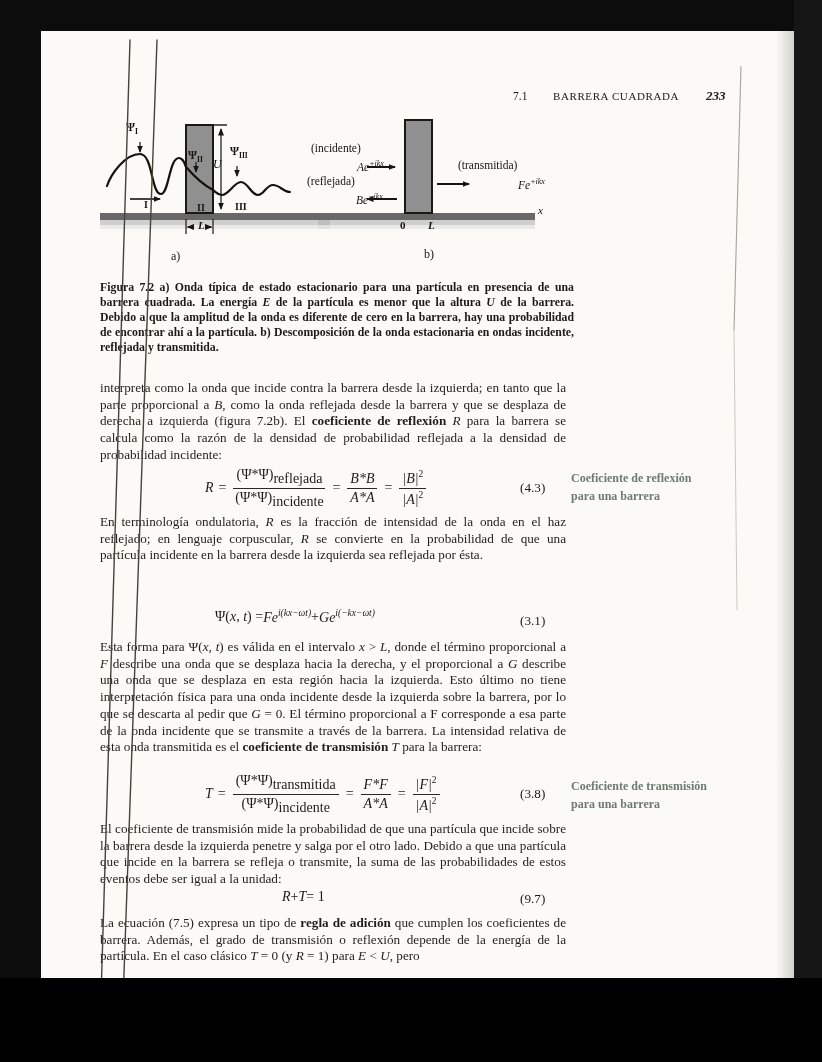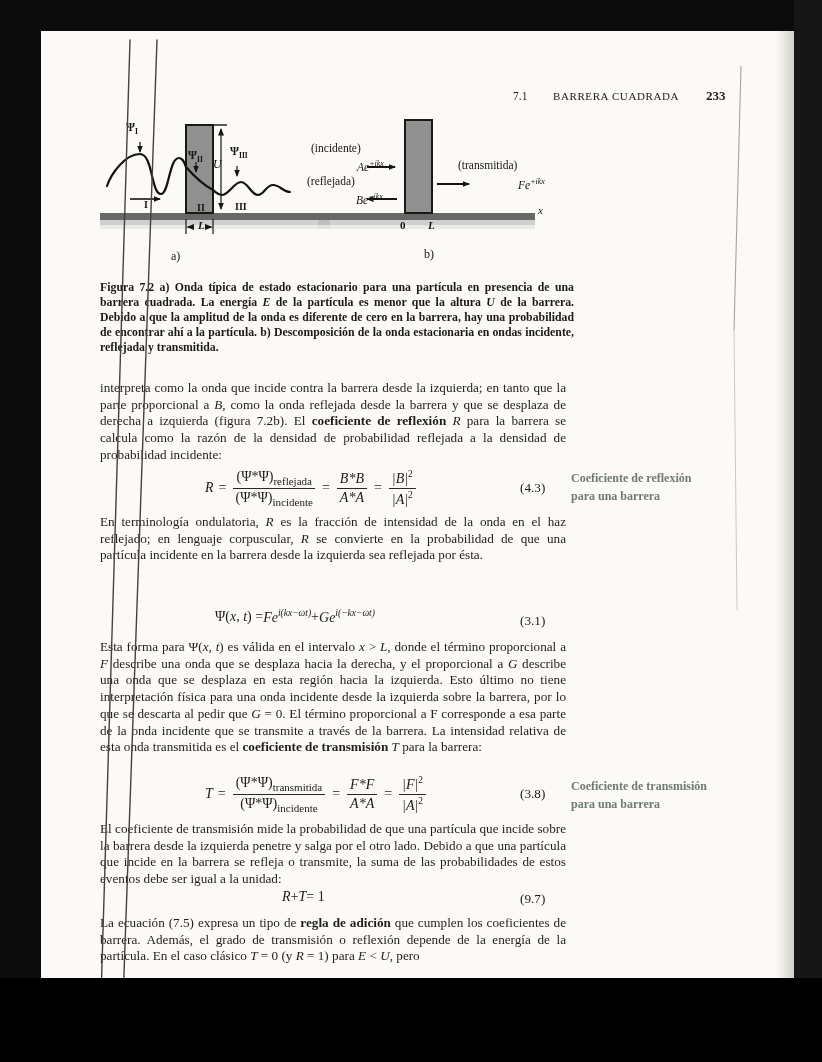--- a/index.html
+++ b/index.html
@@ -11,21 +11,21 @@
   #bar-left{left:0;top:0;width:41px;height:1034px;}
   #bar-right{left:794px;top:0;width:28px;height:1046px;background:#161616;}
   #bar-bottom{left:0;top:1046px;width:822px;height:16px;}
   #page-bottom-edge{position:absolute;left:0;top:1031px;width:822px;height:1px;background:#e4e2dd;}
   #page-right-shade{position:absolute;left:776px;top:31px;width:18px;height:1015px;
     background:linear-gradient(to right,rgba(0,0,0,0),rgba(90,85,78,.25));}
   
   .hdr{position:absolute;font-size:11.5px;color:#23211e;}
   #hdr-sec{left:513px;top:90px;}
   #hdr-title{left:553px;top:90px;letter-spacing:.6px;font-size:11px;}
-  #hdr-page{left:706px;top:88px;font-weight:bold;font-size:13px;}
+  #hdr-page{left:706px;top:88px;font-weight:bold;font-size:13px;font-style:italic;}
   
   #fig-svg{position:absolute;left:95px;top:112px;}
   .fl{position:absolute;line-height:1;white-space:nowrap;color:#17150f;}
   .fl sub{font-size:7.5px;font-style:normal;font-weight:bold;}
   .fl sup{font-size:8px;}
   .psi{font-weight:bold;font-size:11.5px;}
   .itv{font-style:italic;}
   .reg{font-weight:bold;font-size:10px;}
   .tag{font-size:11.5px;}
   .amp{font-style:italic;font-size:11.5px;margin-left:43px;}
@@ -41,21 +41,21 @@
   .seg-r{} .seg-i{font-style:italic;} .seg-b{font-weight:bold;}
   
   .eqblock{position:absolute;left:100px;width:466px;color:#1c1a17;}
   .eqrow{display:flex;align-items:center;font-size:14px;}
   .var{font-style:italic;}
   .rm{font-style:normal;}
   .eqrow .sp{padding:0 5px;}
   .frac{display:inline-flex;flex-direction:column;align-items:center;margin:0 2px;}
   .frac .num{padding:0 3px 1px;border-bottom:1.2px solid #2a2824;line-height:1.1;text-align:center;}
   .frac .den{padding-top:1px;line-height:1.1;text-align:center;}
-  .frac sub{font-size:11px;font-style:normal;}
+  .frac sub{font-size:14px;font-style:normal;}
   .eqrow sup{font-size:9.5px;}
   .eqnum{position:absolute;left:420px;top:50%;transform:translateY(-50%);font-size:13.2px;}
   #eq72{top:465px;height:46px;} #eq73{top:608px;height:26px;}
   #eq74{top:771px;height:46px;} #eq75{top:889px;height:20px;}
   #eq72 .eqrow{margin-left:105px;} #eq73 .eqrow{margin-left:115px;}
   #eq74 .eqrow{margin-left:105px;} #eq75 .eqrow{margin-left:182px;}
   #eq72 .eqrow,#eq74 .eqrow{height:46px;} 
   
   .mnote{position:absolute;left:571px;width:212px;font-weight:bold;font-size:12px;line-height:17.5px;
          color:#6f7a70;}

